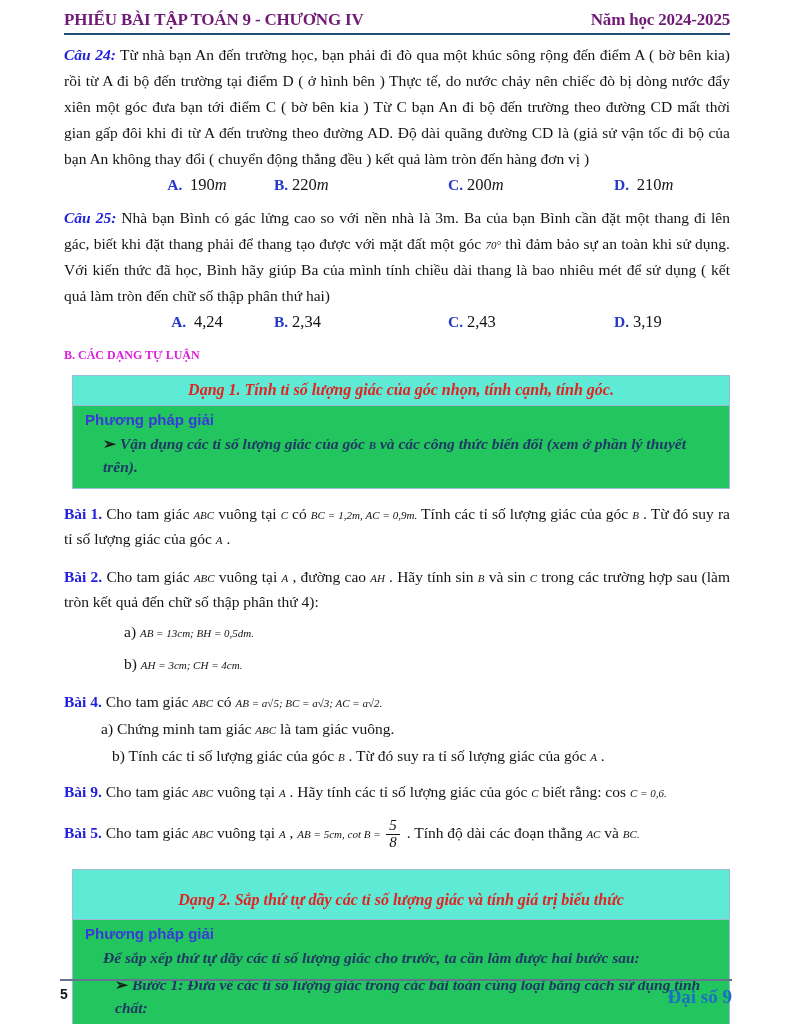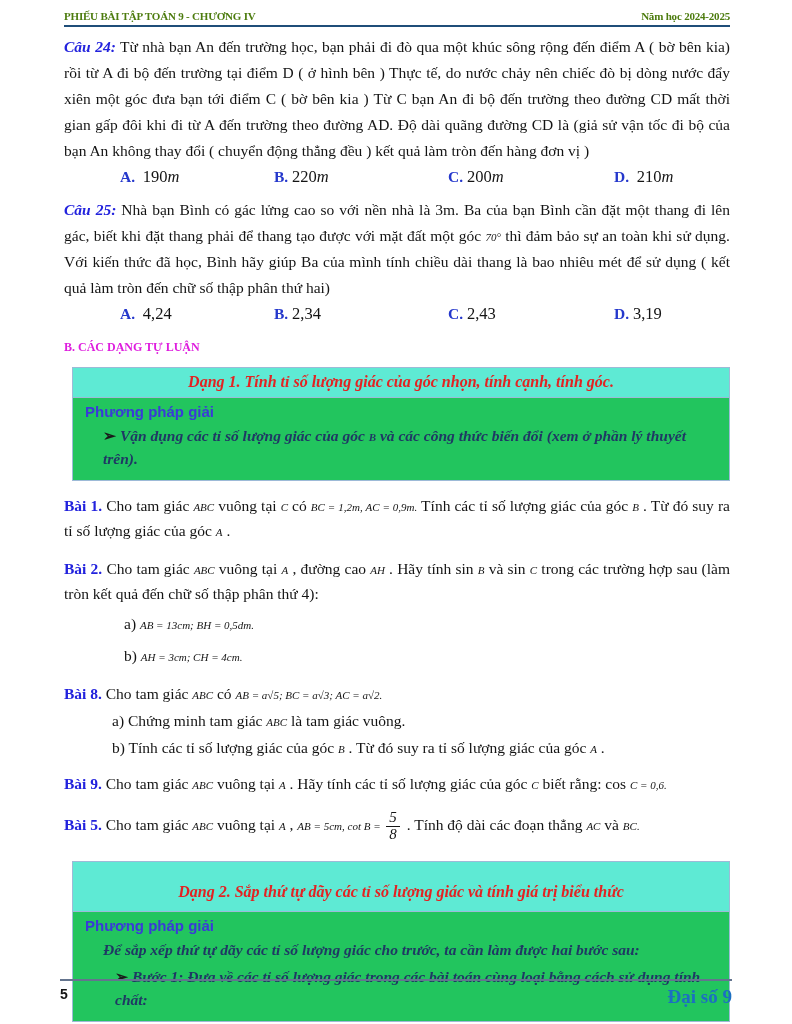--- a/index.html
+++ b/index.html
@@ -2,31 +2,31 @@
 <html><head>
 <meta charset="utf-8">
 <style>
   html,body{margin:0;padding:0;background:#ffffff;}
   .page{position:relative;width:792px;height:1024px;background:#fff;overflow:hidden;
         font-family:"Liberation Serif",serif;color:#141414;font-size:15.5px;}
   .content{padding:10px 62px 0 64px;}
   
   .header{display:flex;justify-content:space-between;align-items:flex-end;
           border-bottom:2.5px solid #1F4E79;padding-bottom:3px;}
-  .header span{color:#4d7c0f;font-weight:bold;font-size:11px;letter-spacing:-0.2px;}
+  .header span{color:#701a75;font-weight:bold;font-size:17px;letter-spacing:-0.2px;}
   
   .para{margin:7px 0 2px;text-align:justify;line-height:1.68;}
   .q-label{color:#2222DD;font-weight:bold;font-style:italic;}
   .seg-m{font-style:italic;font-size:11px;}
   .seg-fn{font-style:normal;}
   .seg-arrow{font-style:normal;color:#1a1a1a;font-weight:bold;}
   
   .options{display:flex;margin:3px 0 10px;align-items:baseline;}
   .opt{white-space:nowrap;}
-  .opt:nth-child(1){margin-left:56px;width:154px;}
+  .opt:nth-child(1){margin-left:56px;width:154px;text-align:center;}
   .opt:nth-child(2){width:174px;}
   .opt:nth-child(3){width:166px;}
   .opt-letter{color:#2538CC;font-weight:bold;}
   .opt-value{font-size:16.5px;}
   .opt-unit{font-style:italic;font-size:16.5px;}
   
   .section-heading{color:#DE1EDE;font-weight:bold;font-size:12px;margin:16px 0 12px;}
   
   .dang-box{border:1px solid #9DBAD7;margin:12px 0 10px 8px;}
   .dang-title{background:#5eead4;color:#E32222;font-weight:bold;font-style:italic;
@@ -97,23 +97,23 @@
       <span class="bai-label">Bài 1.</span><span><span> Cho tam giác </span><span class="seg-m">ABC</span><span> vuông tại </span><span class="seg-m">C</span><span> có </span><span class="seg-m">BC = 1,2m, AC = 0,9m.</span><span> Tính các tỉ số lượng giác của góc </span><span class="seg-m">B</span><span> . Từ đó suy ra tỉ số lượng giác của góc </span><span class="seg-m">A</span><span> .</span></span>
     </p>
 
     <p class="bai">
       <span class="bai-label">Bài 2.</span><span><span> Cho tam giác </span><span class="seg-m">ABC</span><span> vuông tại </span><span class="seg-m">A</span><span> , đường cao </span><span class="seg-m">AH</span><span> . Hãy tính </span><span class="seg-fn">sin </span><span class="seg-m">B</span><span> và </span><span class="seg-fn">sin </span><span class="seg-m">C</span><span> trong các trường hợp sau (làm tròn kết quả đến chữ số thập phân thứ 4):</span></span>
     </p>
     <div class="subitem"><span>a) </span><span class="seg-m">AB = 13cm; BH = 0,5dm.</span></div>
     <div class="subitem"><span>b) </span><span class="seg-m">AH = 3cm; CH = 4cm.</span></div>
 
     <p class="bai">
-      <span class="bai-label">Bài 8.</span><span><span> Cho tam giác </span><span class="seg-m">ABC</span><span> có </span><span class="seg-m">AB = a√5; BC = a√3; AC = a√2.</span></span>
+      <span class="bai-label">Bài 4.</span><span><span> Cho tam giác </span><span class="seg-m">ABC</span><span> có </span><span class="seg-m">AB = a√5; BC = a√3; AC = a√2.</span></span>
     </p>
-    <div class="subitem" style="margin-left:48px;line-height:1.45"><span>a) Chứng minh tam giác </span><span class="seg-m">ABC</span><span> là tam giác vuông.</span></div>
+    <div class="subitem" style="margin-left:37px;line-height:1.45"><span>a) Chứng minh tam giác </span><span class="seg-m">ABC</span><span> là tam giác vuông.</span></div>
     <div class="subitem" style="margin-left:48px;line-height:1.45"><span>b) Tính các tỉ số lượng giác của góc </span><span class="seg-m">B</span><span> . Từ đó suy ra tỉ số lượng giác của góc </span><span class="seg-m">A</span><span> .</span></div>
 
     <p class="bai">
       <span class="bai-label">Bài 9.</span><span><span> Cho tam giác </span><span class="seg-m">ABC</span><span> vuông tại </span><span class="seg-m">A</span><span> . Hãy tính các tỉ số lượng giác của góc </span><span class="seg-m">C</span><span> biết rằng: </span><span class="seg-fn">cos </span><span class="seg-m">C = 0,6.</span></span>
     </p>
 
     <p class="bai">
       <span class="bai-label">Bài 5.</span><span><span> Cho tam giác </span><span class="seg-m">ABC</span><span> vuông tại </span><span class="seg-m">A</span><span> , </span><span class="seg-m">AB = 5cm, cot B = </span><span class="frac">
             <span class="fn">5</span>
             <span class="fd">8</span>

